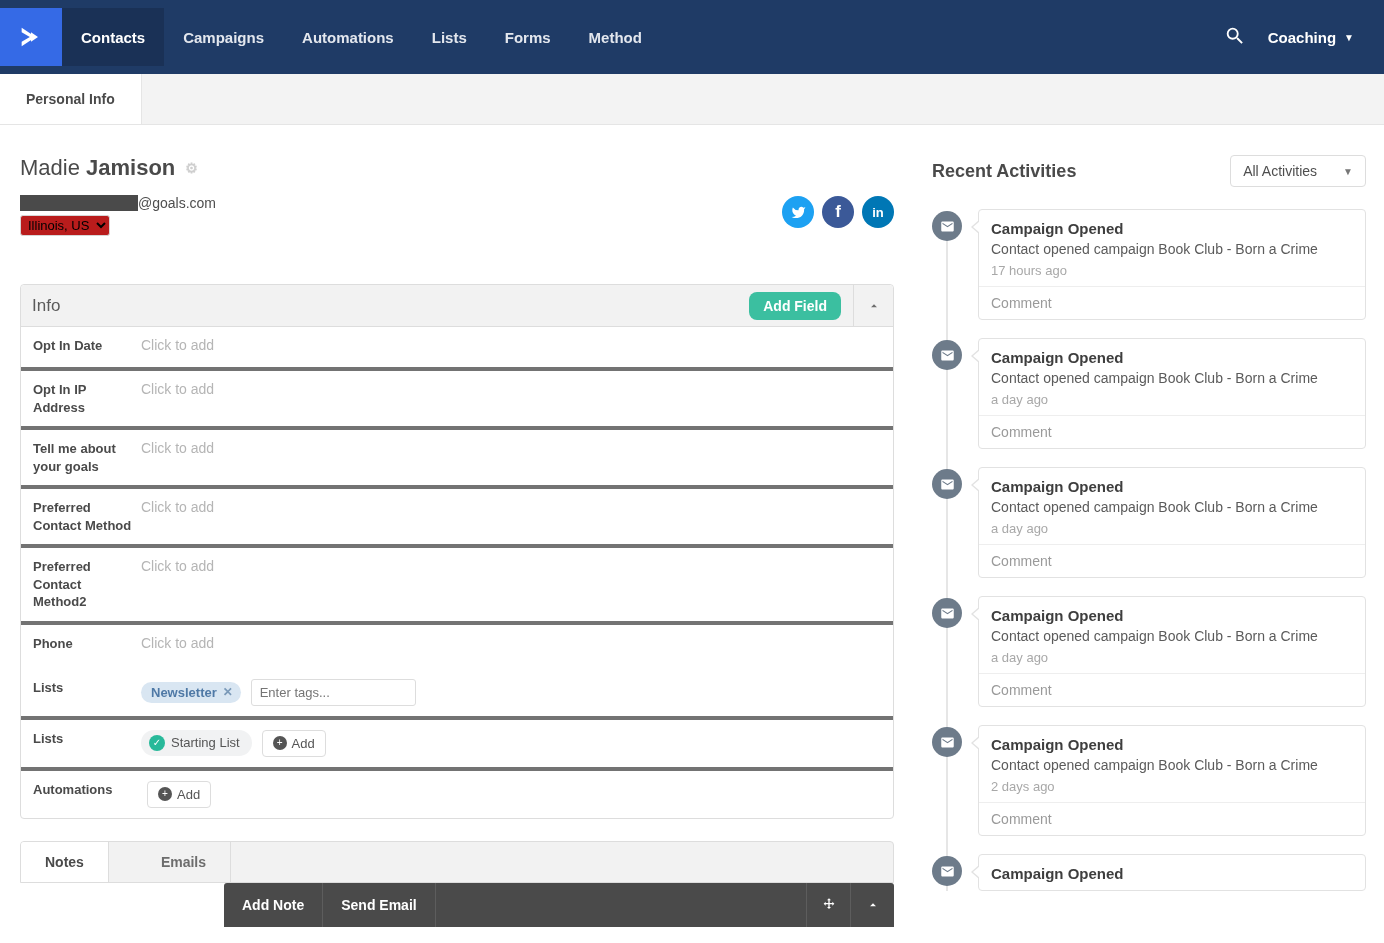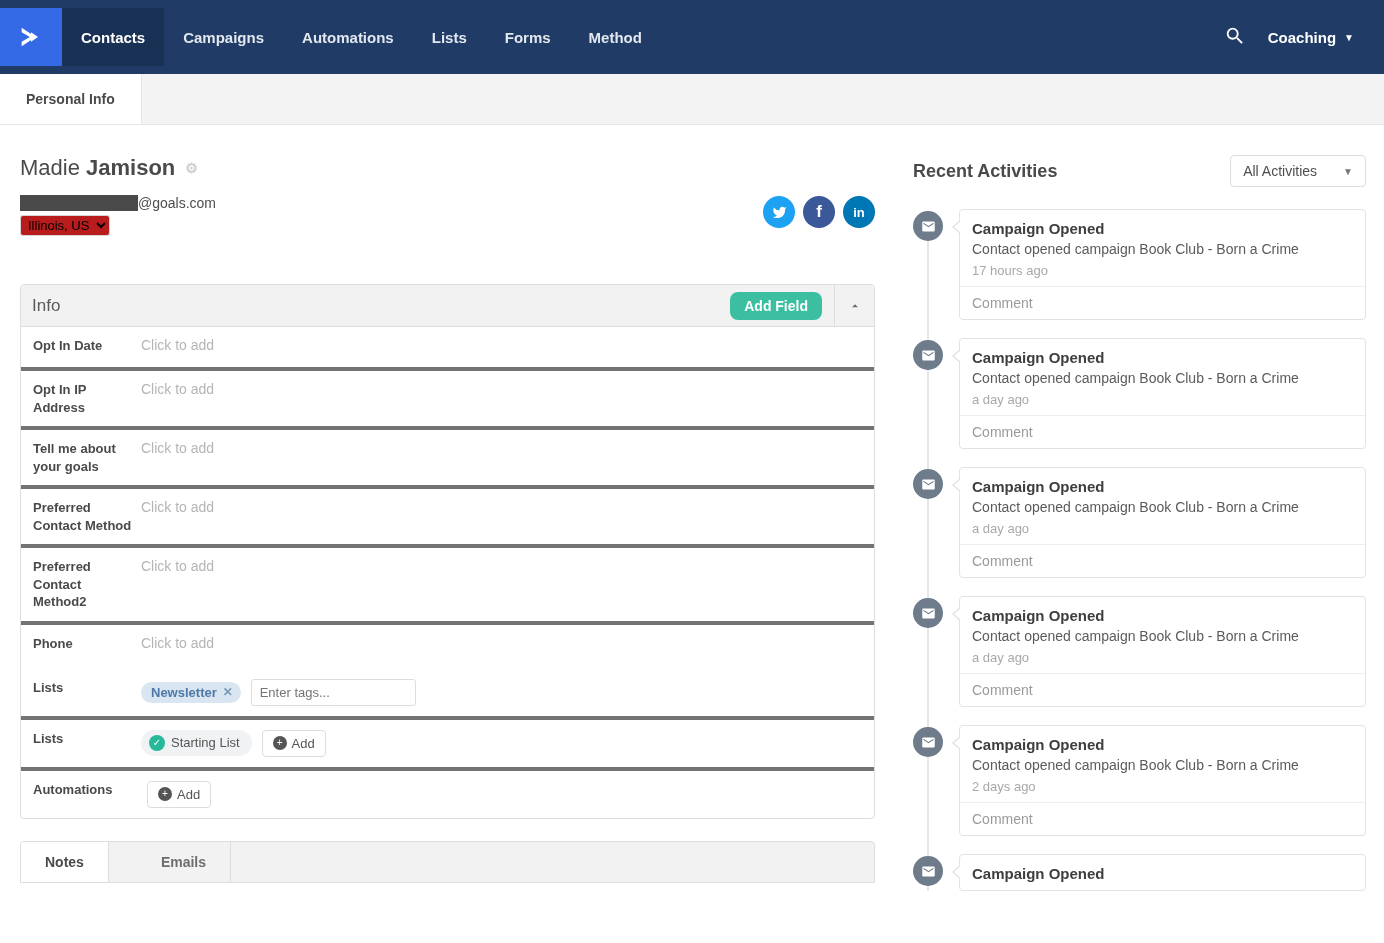--- a/index.html
+++ b/index.html
@@ -233,20 +233,36 @@
           </span>
         </div>
       </div>
     </div>
 
     <div class="ne-tabs">
       <div class="ne-tab active">Notes</div>
       <div class="ne-tab">Emails</div>
     </div>
 
+    <div class="action-bar">
+      <div class="ab-item">Add Note</div>
+      <div class="ab-item">Send Email</div>
+      <div class="ab-right">
+        <div class="ab-icon">
+          <svg width="16" height="16" viewBox="0 0 24 24" fill="#fff">
+              <path d="M12 2l3 3h-2v4h4V7l3 3-3 3v-2h-4v4h2l-3 3-3-3h2v-4H7v2l-3-3 3-3v2h4V5H9l3-3z"></path>
+            </svg>
+        </div>
+        <div class="ab-icon">
+          <svg width="14" height="14" viewBox="0 0 24 24" fill="#fff">
+              <path d="M7 14l5-5 5 5z"></path>
+            </svg>
+        </div>
+      </div>
+    </div>
   </div>
 
   <div class="right-col">
     <div class="ra-header">
       <div class="ra-title">Recent Activities</div>
       <div class="ra-filter">
         <span>All Activities</span>
         <span style="font-size:10px;color:#777;">▼</span>
       </div>
     </div>

